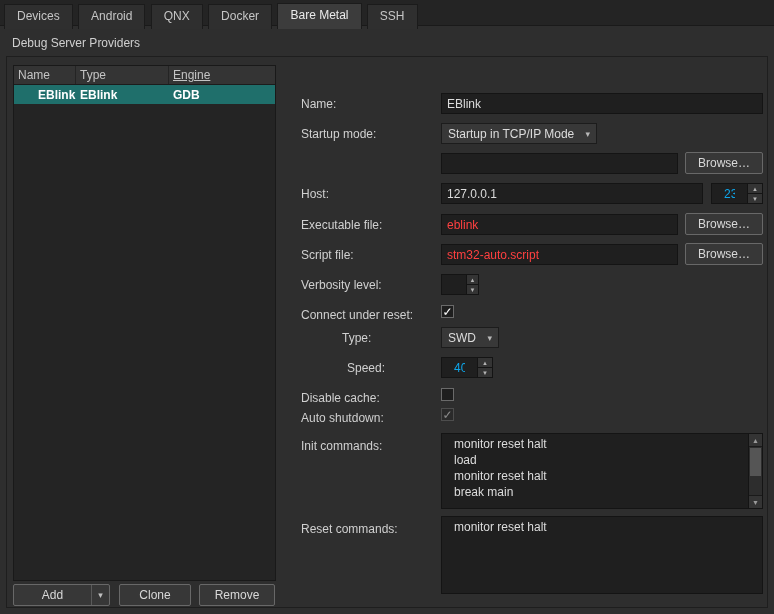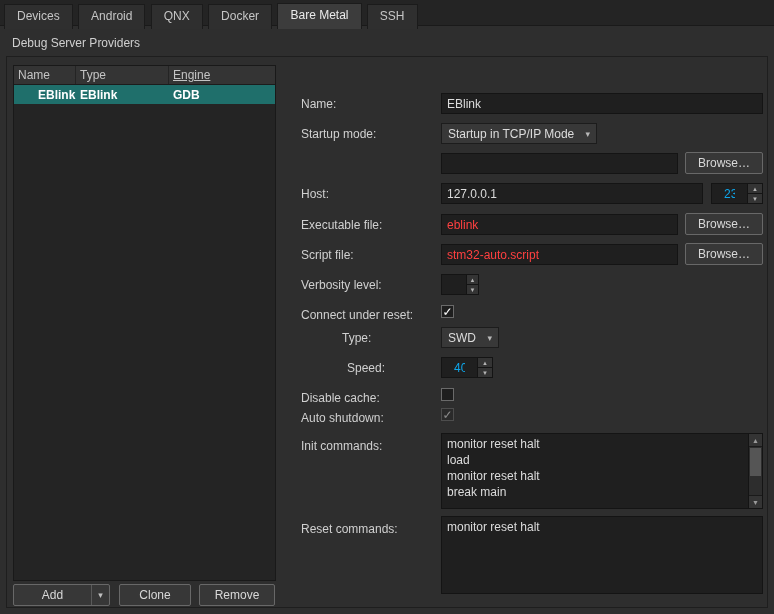--- a/index.html
+++ b/index.html
@@ -96,21 +96,21 @@
     border: 1px solid #6a6a6a; color: #ffffff; font-size: 12px;
     line-height: 12px; text-align: center; cursor: default;
   }
   .checkbox.checked::before { content: "\2713"; }
   .checkbox.disabled { border-color: #4d4d4d; background: #2a2a2a; color: #8d8d8d; }
 
   .ta {
     position: absolute; background: #1f1f1f; border: 1px solid #141414;
     color: #dcdcdc; overflow: hidden;
   }
-  .ta-text { position: absolute; left: 0; top: 0; right: 14px; bottom: 0; padding: 2px 5px; white-space: pre; line-height: 16px; }
+  .ta-text { position: absolute; left: 0; top: 0; right: 14px; bottom: 0; padding: 2px 12px; white-space: pre; line-height: 16px; }
   .sbar {
     position: absolute; right: 0; top: 0; bottom: 0; width: 14px;
     background: #2d2d2d; border-left: 1px solid #141414;
   }
   .sbar-up, .sbar-down {
     position: absolute; left: 0; right: 0; height: 13px; font-size: 7px; color: #9a9a9a;
     display: flex; align-items: center; justify-content: center; background: #343434;
   }
   .sbar-up { top: 0; border-bottom: 1px solid #1a1a1a; }
   .sbar-down { bottom: 0; border-top: 1px solid #1a1a1a; }

